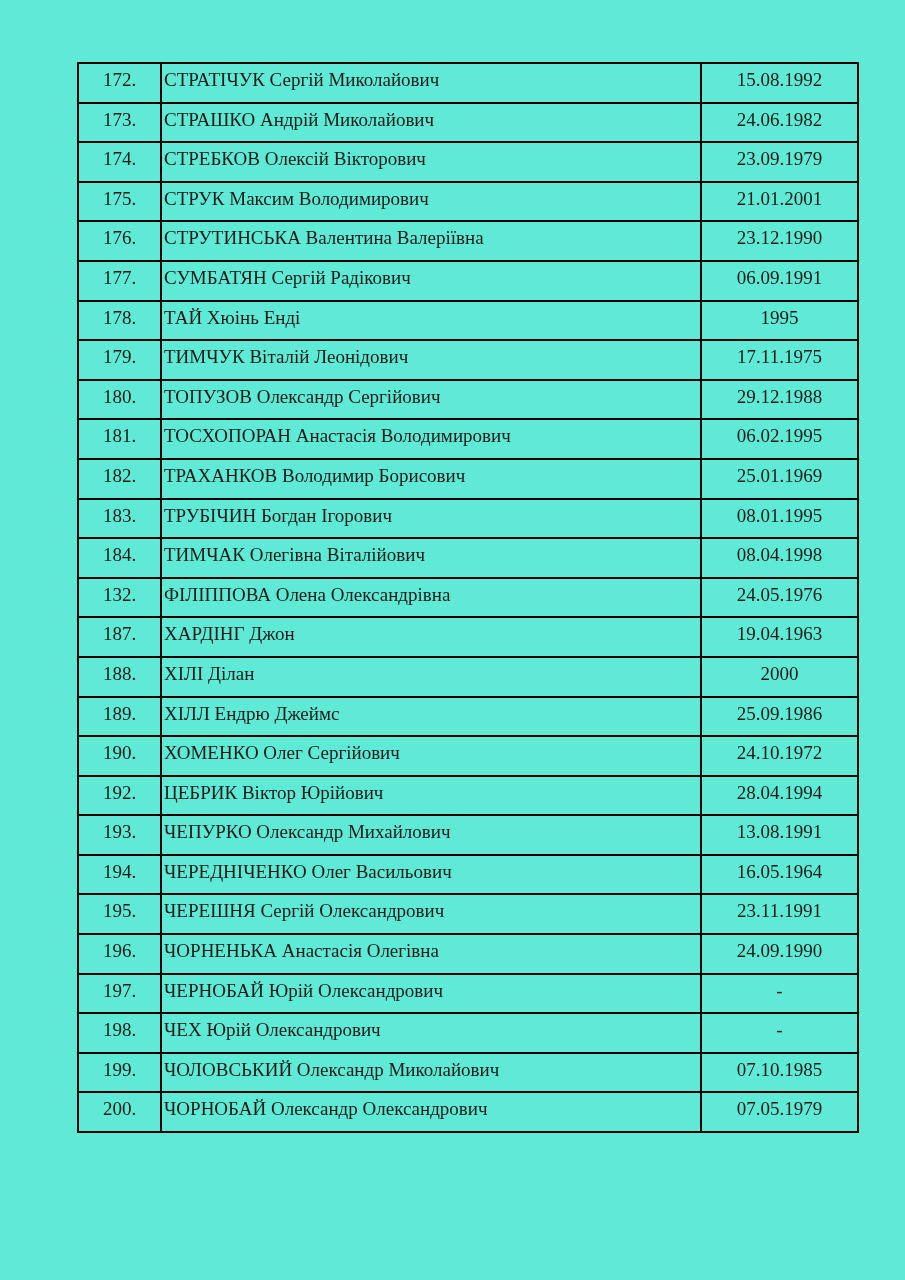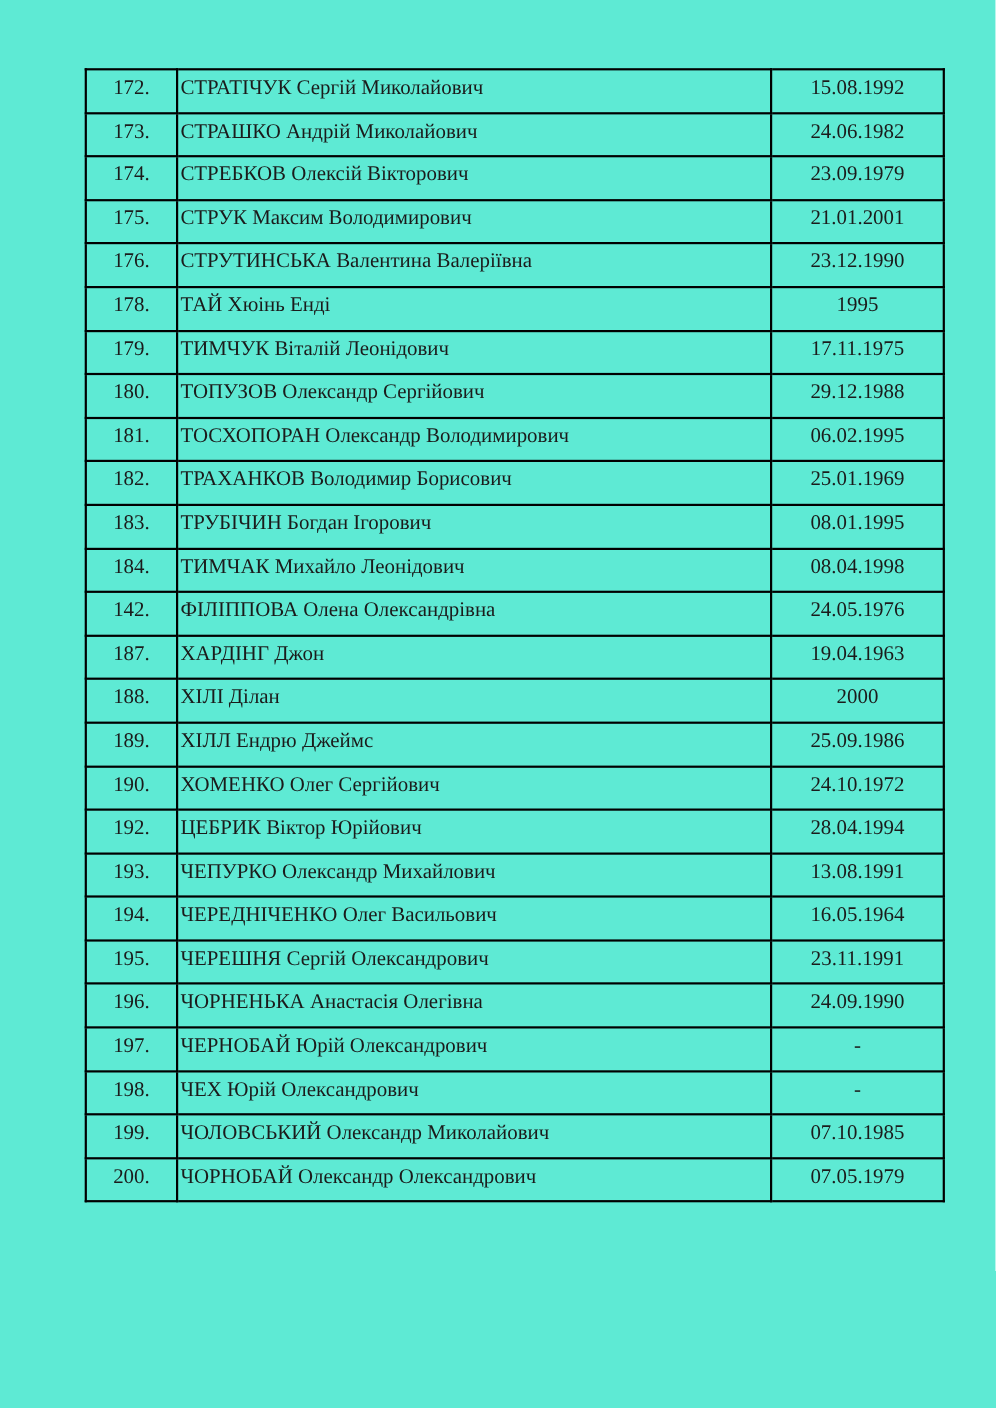--- a/index.html
+++ b/index.html
@@ -73,20 +73,25 @@
     <td class="col-name">СТРУК Максим Володимирович</td>
     <td class="col-date">21.01.2001</td>
   </tr>
 
   <tr>
     <td class="col-num">176.</td>
     <td class="col-name">СТРУТИНСЬКА Валентина Валеріївна</td>
     <td class="col-date">23.12.1990</td>
   </tr>
 
+  <tr>
+    <td class="col-num">177.</td>
+    <td class="col-name">СУМБАТЯН Сергій Радікович</td>
+    <td class="col-date">06.09.1991</td>
+  </tr>
 
   <tr>
     <td class="col-num">178.</td>
     <td class="col-name">ТАЙ Хюінь Енді</td>
     <td class="col-date">1995</td>
   </tr>
 
   <tr>
     <td class="col-num">179.</td>
     <td class="col-name">ТИМЧУК Віталій Леонідович</td>
@@ -94,44 +99,44 @@
   </tr>
 
   <tr>
     <td class="col-num">180.</td>
     <td class="col-name">ТОПУЗОВ Олександр Сергійович</td>
     <td class="col-date">29.12.1988</td>
   </tr>
 
   <tr>
     <td class="col-num">181.</td>
-    <td class="col-name">ТОСХОПОРАН Олександр Володимирович</td>
+    <td class="col-name">ТОСХОПОРАН Анастасія Володимирович</td>
     <td class="col-date">06.02.1995</td>
   </tr>
 
   <tr>
     <td class="col-num">182.</td>
     <td class="col-name">ТРАХАНКОВ Володимир Борисович</td>
     <td class="col-date">25.01.1969</td>
   </tr>
 
   <tr>
     <td class="col-num">183.</td>
     <td class="col-name">ТРУБІЧИН Богдан Ігорович</td>
     <td class="col-date">08.01.1995</td>
   </tr>
 
   <tr>
     <td class="col-num">184.</td>
-    <td class="col-name">ТИМЧАК Михайло Леонідович</td>
+    <td class="col-name">ТИМЧАК Олегівна Віталійович</td>
     <td class="col-date">08.04.1998</td>
   </tr>
 
   <tr>
-    <td class="col-num">142.</td>
+    <td class="col-num">132.</td>
     <td class="col-name">ФІЛІППОВА Олена Олександрівна</td>
     <td class="col-date">24.05.1976</td>
   </tr>
 
 
   <tr>
     <td class="col-num">187.</td>
     <td class="col-name">ХАРДІНГ Джон</td>
     <td class="col-date">19.04.1963</td>
   </tr>

